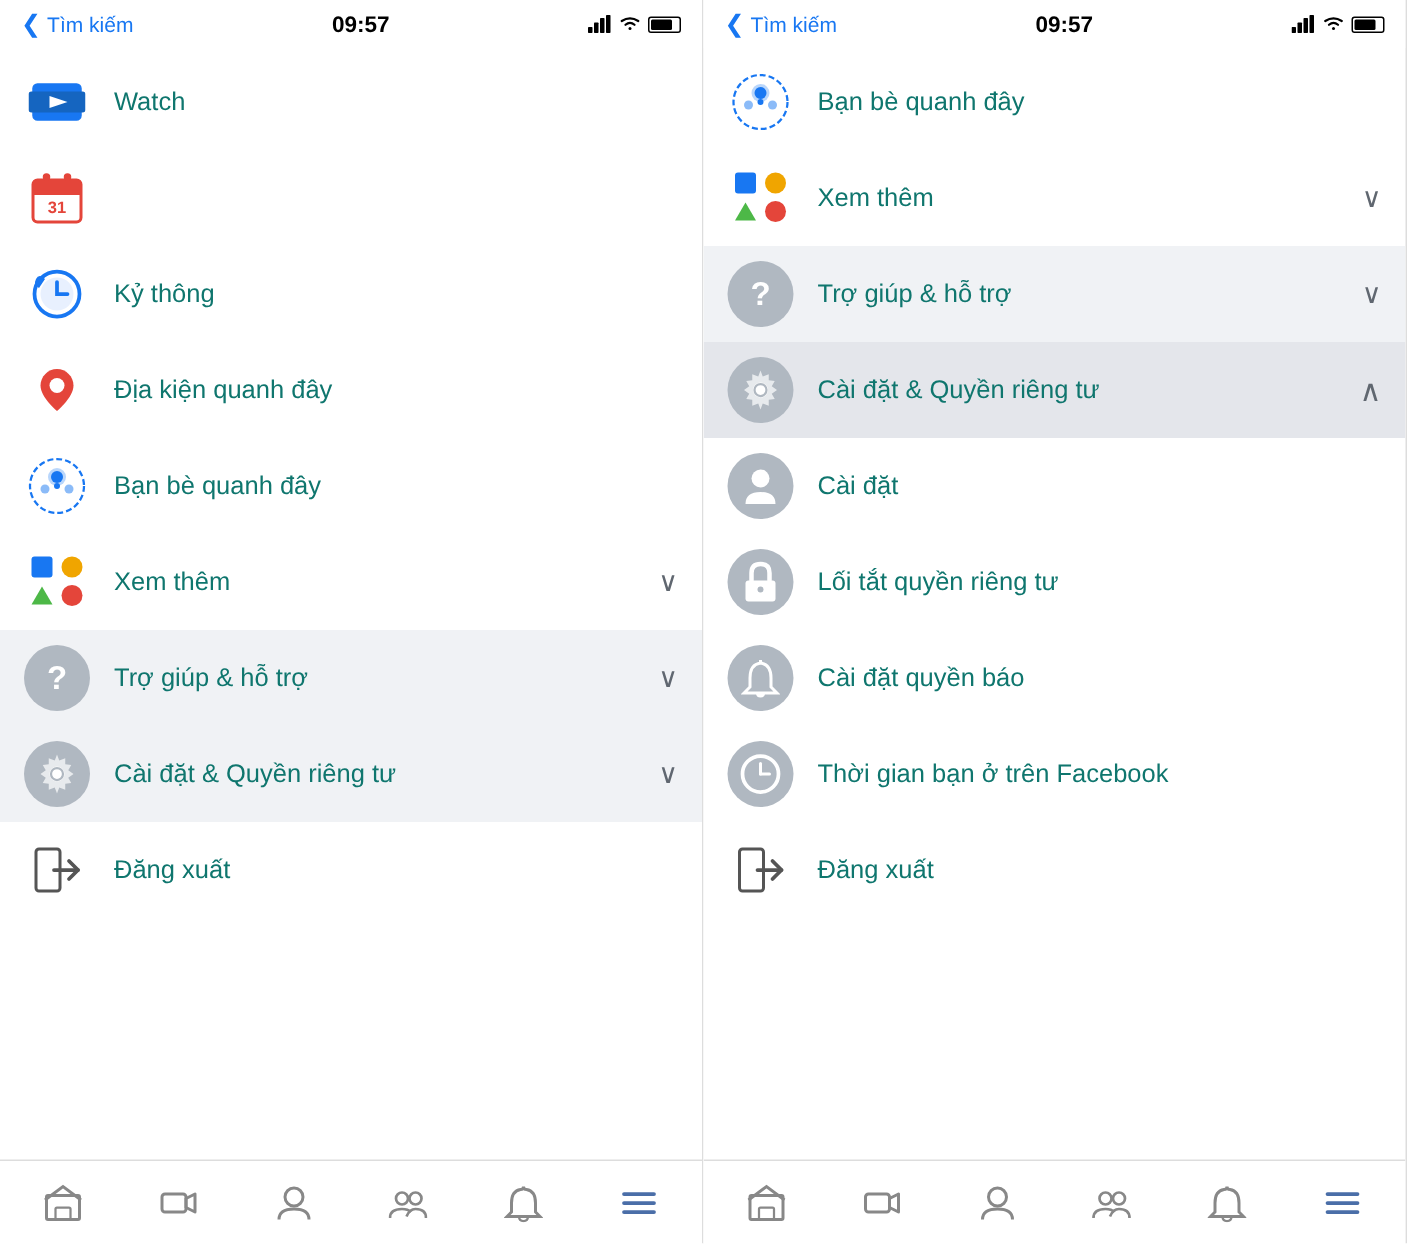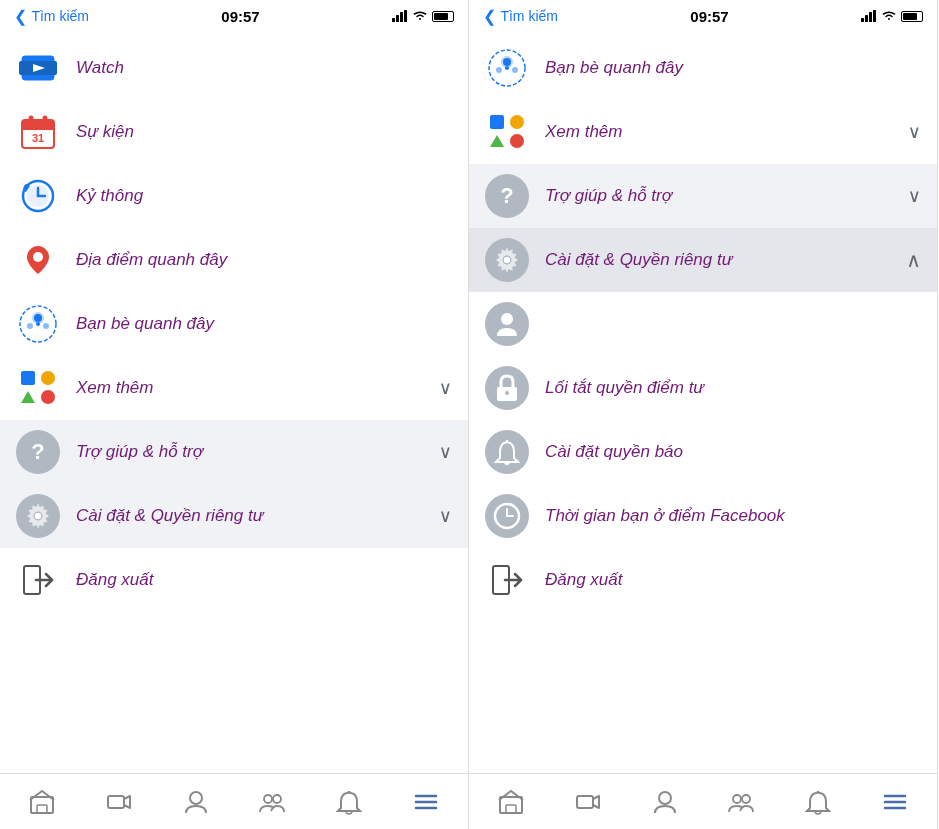--- a/index.html
+++ b/index.html
@@ -51,22 +51,21 @@
     .menu-item.section-bg {
       background: #f0f2f5;
     }
     .menu-item.section-bg-active {
       background: #e4e6eb;
     }
 
     .menu-label {
       flex: 1;
       font-size: 17px;
-      color: #701a75;
-      font-style: italic;
+      color: #0f766e;
     }
 
     .chevron-right {
       color: #606770;
       font-size: 18px;
     }
 
     
     .tab-bar {
       display: flex;
@@ -137,41 +136,40 @@
         <rect x="2" y="6" width="32" height="28" rx="3" fill="white" stroke="#e4453a" stroke-width="2"></rect>
         <rect x="2" y="6" width="32" height="10" rx="3" fill="#e4453a"></rect>
         <rect x="2" y="13" width="32" height="3" fill="#e4453a"></rect>
         <circle cx="11" cy="4" r="2.5" fill="#e4453a"></circle>
         <circle cx="25" cy="4" r="2.5" fill="#e4453a"></circle>
         <line x1="11" y1="4" x2="11" y2="8" stroke="#e4453a" stroke-width="2"></line>
         <line x1="25" y1="4" x2="25" y2="8" stroke="#e4453a" stroke-width="2"></line>
         <text x="18" y="28" text-anchor="middle" font-size="11" fill="#e4453a" font-weight="bold">31</text>
       </svg>
           </div>
-          <span class="menu-label">Sự kiện</span>
         </div>
         <div class="menu-item">
           <div style="width:44px;height:44px;display:flex;align-items:center;justify-content:center;">
       <svg width="36" height="36" viewBox="0 0 36 36">
         <circle cx="18" cy="18" r="15" fill="none" stroke="#1877f2" stroke-width="2.5"></circle>
         <circle cx="18" cy="18" r="11" fill="#e8f0fe"></circle>
         <path d="M18 10 L18 18 L25 18" stroke="#1877f2" stroke-width="2.5" stroke-linecap="round" fill="none"></path>
         <path d="M10 8 Q6 4 4 8 Q2 12 6 14 Z" fill="#1877f2"></path>
       </svg>
           </div>
           <span class="menu-label">Kỷ thông</span>
         </div>
         <div class="menu-item">
           <div style="width:44px;height:44px;display:flex;align-items:center;justify-content:center;">
       <svg width="36" height="36" viewBox="0 0 36 36">
         <path d="M18 4 C12 4 7 9 7 15 C7 23 18 32 18 32 C18 32 29 23 29 15 C29 9 24 4 18 4Z" fill="#e4453a"></path>
         <circle cx="18" cy="15" r="5" fill="white"></circle>
       </svg>
           </div>
-          <span class="menu-label">Địa điểm quanh đây</span>
+          <span class="menu-label">Địa kiện quanh đây</span>
         </div>
         <div class="menu-item">
           <div style="width:44px;height:44px;display:flex;align-items:center;justify-content:center;">
       <svg width="40" height="40" viewBox="0 0 40 40">
         <circle cx="20" cy="20" r="18" fill="none" stroke="#1877f2" stroke-width="1.5" stroke-dasharray="4,2"></circle>
         <circle cx="20" cy="14" r="6" fill="#1877f2" opacity="0.3"></circle>
         <circle cx="20" cy="14" r="4" fill="#1877f2"></circle>
         <circle cx="20" cy="20" r="2" fill="#1877f2"></circle>
         <circle cx="12" cy="22" r="3" fill="#1877f2" opacity="0.5"></circle>
         <circle cx="28" cy="22" r="3" fill="#1877f2" opacity="0.5"></circle>
@@ -337,50 +335,51 @@
           <span class="menu-label">Cài đặt &amp; Quyền riêng tư</span>
           <span class="chevron-right" style="font-size: 20px;">∧</span>
         </div>
         <div class="menu-item">
           <div style="width:44px;height:44px;border-radius:50%;background:#b0b8c1;display:flex;align-items:center;justify-content:center;">
       <svg width="28" height="28" viewBox="0 0 28 28">
         <circle cx="14" cy="9" r="6" fill="white"></circle>
         <path d="M4 26 Q4 18 14 18 Q24 18 24 26" fill="white"></path>
       </svg>
           </div>
+          <span class="menu-label">Cài đặt</span>
         </div>
         <div class="menu-item">
           <div style="width:44px;height:44px;border-radius:50%;background:#b0b8c1;display:flex;align-items:center;justify-content:center;">
       <svg width="26" height="28" viewBox="0 0 26 28">
         <rect x="3" y="13" width="20" height="14" rx="2" fill="white"></rect>
         <path d="M7 13 L7 8 Q7 2 13 2 Q19 2 19 8 L19 13" fill="none" stroke="white" stroke-width="3" stroke-linecap="round"></path>
         <circle cx="13" cy="19" r="2" fill="#b0b8c1"></circle>
       </svg>
           </div>
-          <span class="menu-label">Lối tắt quyền điểm tư</span>
+          <span class="menu-label">Lối tắt quyền riêng tư</span>
         </div>
         <div class="menu-item">
           <div style="width:44px;height:44px;border-radius:50%;background:#b0b8c1;display:flex;align-items:center;justify-content:center;">
       <svg width="26" height="28" viewBox="0 0 26 28">
         <path d="M13 2 Q13 2 13 4 Q6 5 6 14 L6 20 L2 24 L24 24 L20 20 L20 14 Q20 5 13 4 Z" fill="none" stroke="white" stroke-width="2"></path>
         <path d="M10 24 Q10 27 13 27 Q16 27 16 24" fill="white"></path>
         <path d="M13 2 Q13 2 13 4" stroke="white" stroke-width="2"></path>
       </svg>
           </div>
           <span class="menu-label">Cài đặt quyền báo</span>
         </div>
         <div class="menu-item">
           <div style="width:44px;height:44px;border-radius:50%;background:#b0b8c1;display:flex;align-items:center;justify-content:center;">
       <svg width="28" height="28" viewBox="0 0 28 28">
         <circle cx="14" cy="14" r="12" fill="none" stroke="white" stroke-width="2.5"></circle>
         <line x1="14" y1="7" x2="14" y2="14" stroke="white" stroke-width="2" stroke-linecap="round"></line>
         <line x1="14" y1="14" x2="20" y2="14" stroke="white" stroke-width="2" stroke-linecap="round"></line>
       </svg>
           </div>
-          <span class="menu-label">Thời gian bạn ở điểm Facebook</span>
+          <span class="menu-label">Thời gian bạn ở trên Facebook</span>
         </div>
         <div class="menu-item">
           <div style="width:44px;height:44px;display:flex;align-items:center;justify-content:center;">
       <svg width="36" height="36" viewBox="0 0 36 36">
         <rect x="4" y="4" width="16" height="28" rx="2" fill="none" stroke="#555" stroke-width="2"></rect>
         <line x1="16" y1="18" x2="32" y2="18" stroke="#555" stroke-width="2.5" stroke-linecap="round"></line>
         <polyline points="26,12 32,18 26,24" fill="none" stroke="#555" stroke-width="2.5" stroke-linecap="round" stroke-linejoin="round"></polyline>
       </svg>
           </div>
           <span class="menu-label">Đăng xuất</span>

